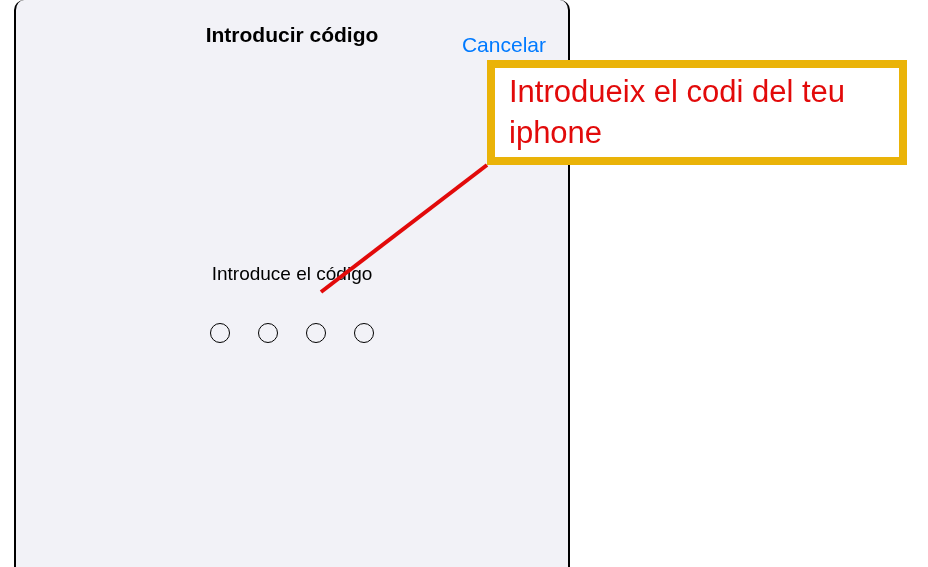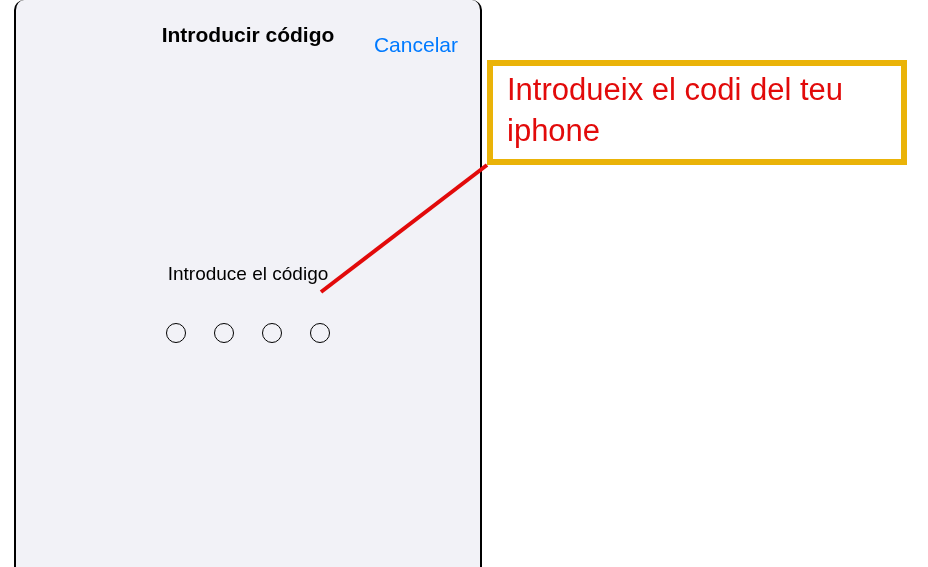--- a/index.html
+++ b/index.html
@@ -11,21 +11,21 @@
       width: 928px;
       height: 567px;
       background: #ffffff;
       font-family: -apple-system, BlinkMacSystemFont, "Segoe UI", Helvetica, Arial, sans-serif;
       position: relative;
     }
     .phone-frame {
       position: absolute;
       left: 14px;
       top: 0;
-      width: 468px;
+      width: 556px;
       height: 567px;
       border: 2px solid #000000;
       border-top: none;
       border-bottom: none;
       background: #f2f2f7;
       border-radius: 10px 10px 0 0;
       overflow: hidden;
     }
     .header {
       height: 58px;
@@ -71,25 +71,25 @@
       border: 1.5px solid #000000;
       border-radius: 50%;
       background: transparent;
     }
     .annotation-box {
       position: absolute;
       left: 487px;
       top: 60px;
       width: 420px;
       height: 105px;
-      border: 6px solid #eab308;
+      border: 8px solid #eab308;
       background: #ffffff;
       padding: 8px 14px;
       display: flex;
-      align-items: flex-end;
+      align-items: center;
     }
     .annotation-text {
       font-size: 31px;
       font-weight: 400;
       color: #e20a0a;
       line-height: 1.3;
     }
     .annotation-line {
       position: absolute;
       pointer-events: none;

